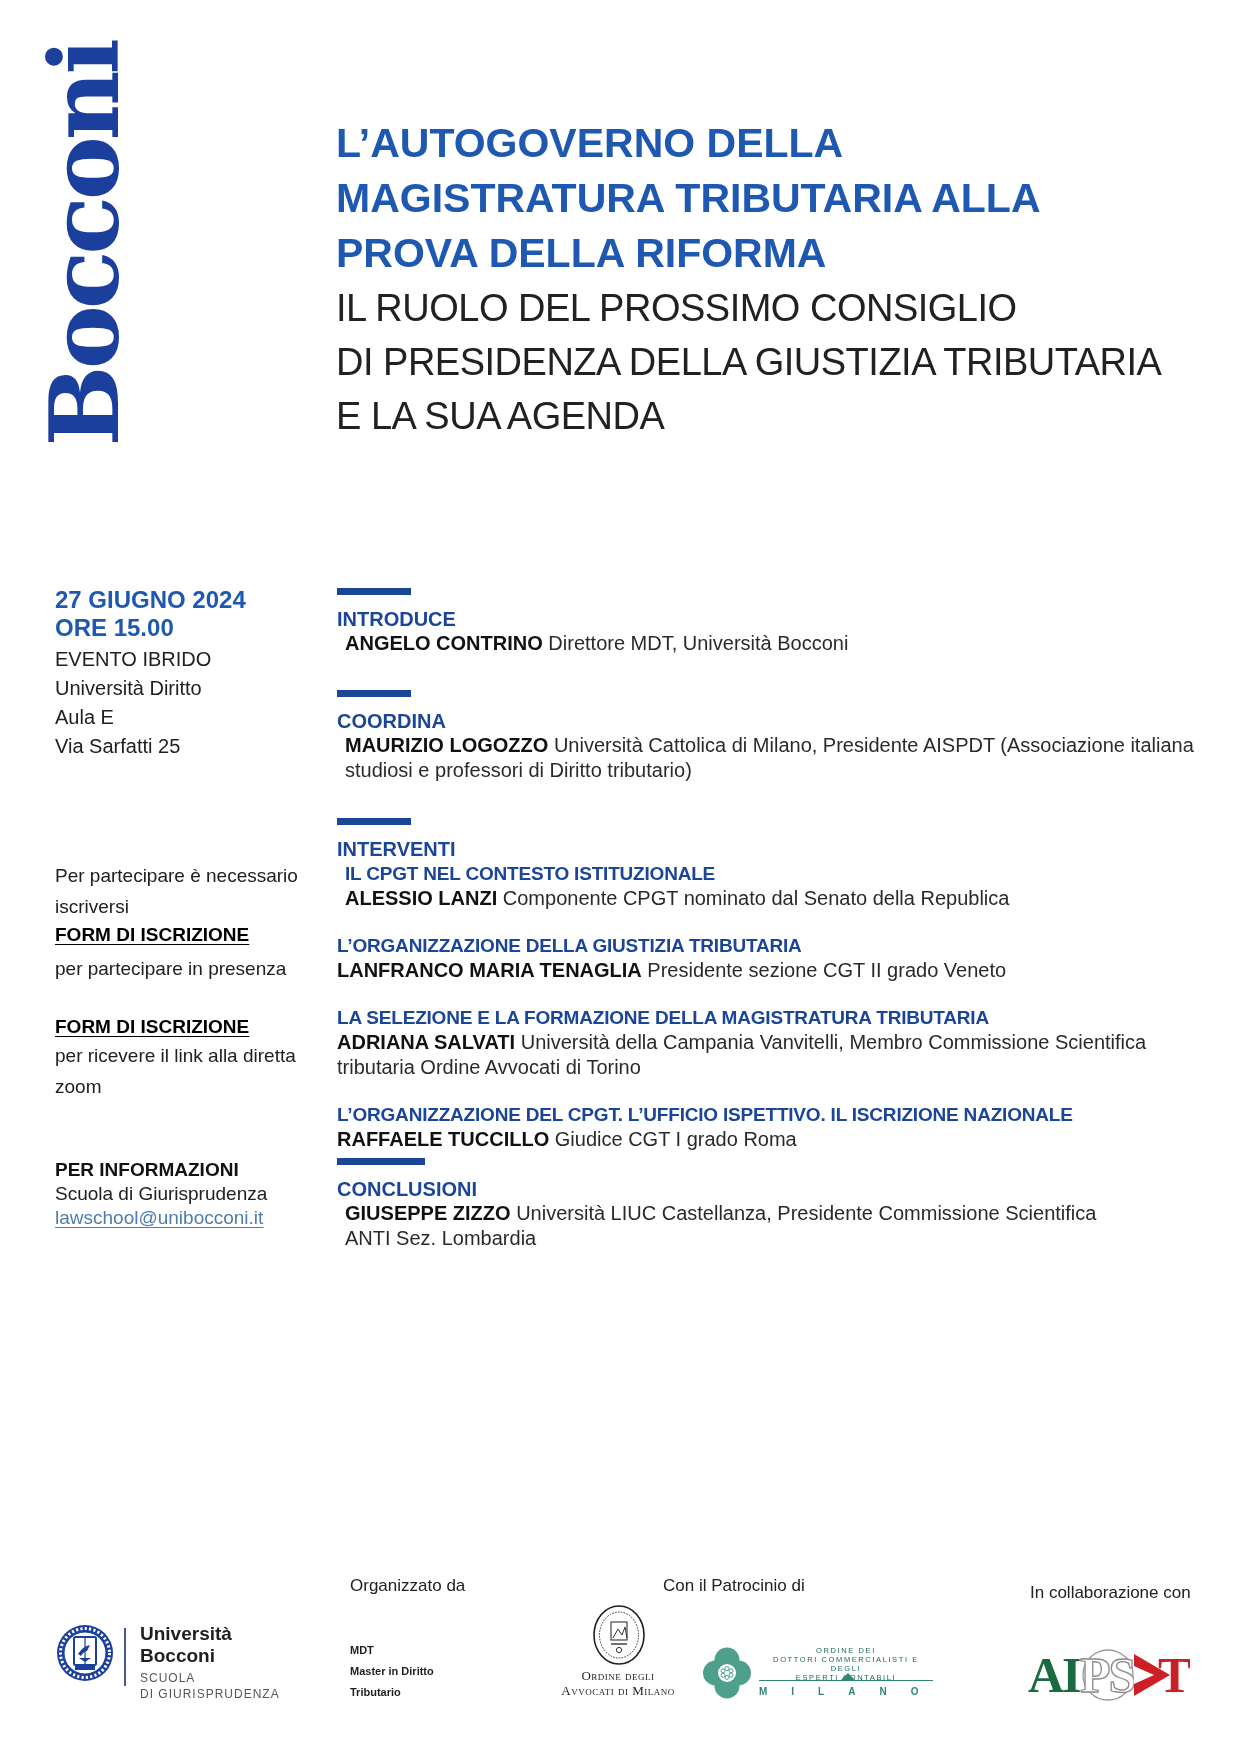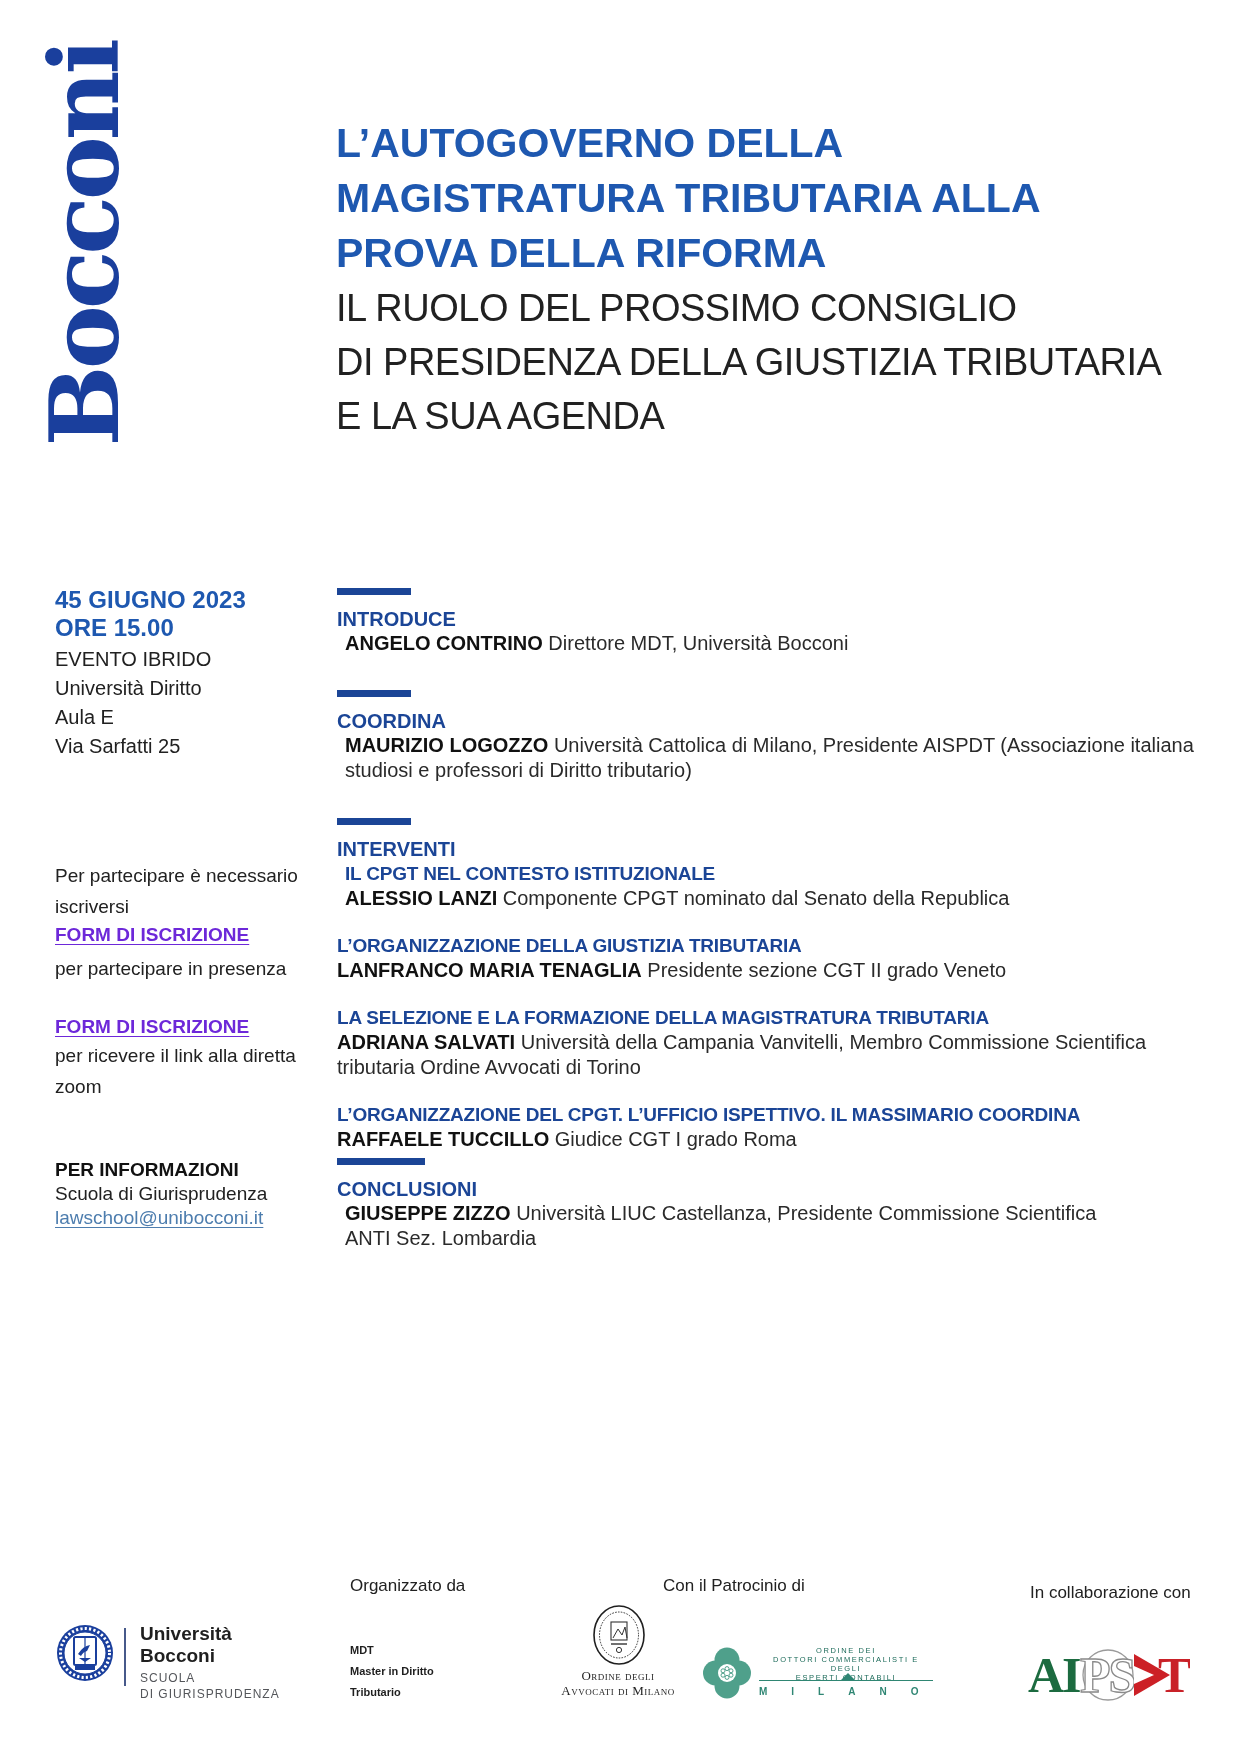--- a/index.html
+++ b/index.html
@@ -17,21 +17,21 @@
   .title{left:336px;top:116px;width:880px;}
   .title .t-main{font-size:41px;line-height:55px;font-weight:bold;color:#1e58b0;letter-spacing:0;}
   .title .t-sub{font-size:38px;line-height:54px;font-weight:400;color:#212121;letter-spacing:-0.5px;}
 
   
   .date-block{left:55px;top:586px;}
   .date-block div{font-size:24px;line-height:28px;font-weight:bold;color:#1e58b0;}
   .venue-block{left:55px;top:645px;}
   .venue-block div{font-size:20px;line-height:29px;color:#212121;}
   .note{left:55px;top:860px;width:274px;font-size:19px;line-height:31px;color:#212121;}
-  .reg-link{font-size:19px;font-weight:bold;color:#6d28d9;text-decoration:underline;
+  .reg-link{font-size:19px;font-weight:bold;color:#000000;text-decoration:underline;
             text-underline-offset:3px;}
   .link1{left:55px;top:924px;}
   .desc1{left:55px;top:958px;font-size:19px;color:#212121;}
   .link2{left:55px;top:1016px;}
   .desc2{left:55px;top:1040px;width:274px;font-size:19px;line-height:31px;color:#212121;}
   .info-h{left:55px;top:1159px;font-size:19px;font-weight:bold;color:#111;}
   .info-l{left:55px;top:1183px;font-size:19px;color:#212121;}
   .info-m{left:55px;top:1207px;}
   .info-m a{font-size:19px;color:#4d7dae;text-decoration:underline;text-underline-offset:3px;}
 
@@ -94,21 +94,21 @@
   <div class="abs title">
     <div class="t-main">L’AUTOGOVERNO DELLA</div>
     <div class="t-main">MAGISTRATURA TRIBUTARIA ALLA</div>
     <div class="t-main">PROVA DELLA RIFORMA</div>
     <div class="t-sub">IL RUOLO DEL PROSSIMO CONSIGLIO</div>
     <div class="t-sub">DI PRESIDENZA DELLA GIUSTIZIA TRIBUTARIA</div>
     <div class="t-sub">E LA SUA AGENDA</div>
   </div>
 
   <div class="abs date-block">
-    <div>45 GIUGNO 2023</div>
+    <div>27 GIUGNO 2024</div>
     <div>ORE 15.00</div>
   </div>
   <div class="abs venue-block">
     <div>EVENTO IBRIDO</div>
     <div>Università Diritto</div>
     <div>Aula E</div>
     <div>Via Sarfatti 25</div>
   </div>
 
   <div class="abs note">Per partecipare è necessario iscriversi</div>
@@ -163,21 +163,21 @@
 
     <div class="item">
       <div class="topic">LA SELEZIONE E LA FORMAZIONE DELLA MAGISTRATURA TRIBUTARIA</div>
       <div class="sp-line">
         <span class="speaker">ADRIANA SALVATI</span>
         <span>Università della Campania Vanvitelli, Membro Commissione Scientifica tributaria Ordine Avvocati di Torino</span>
       </div>
     </div>
 
     <div class="item">
-      <div class="topic">L’ORGANIZZAZIONE DEL CPGT. L’UFFICIO ISPETTIVO. IL MASSIMARIO COORDINA</div>
+      <div class="topic">L’ORGANIZZAZIONE DEL CPGT. L’UFFICIO ISPETTIVO. IL ISCRIZIONE NAZIONALE</div>
       <div class="sp-line">
         <span class="speaker">RAFFAELE TUCCILLO</span>
         <span>Giudice CGT I grado Roma</span>
       </div>
     </div>
   </div>
 
   <div class="abs section s4">
     <div class="bar bar-wide"></div>
     <div class="sec-h">CONCLUSIONI</div>

